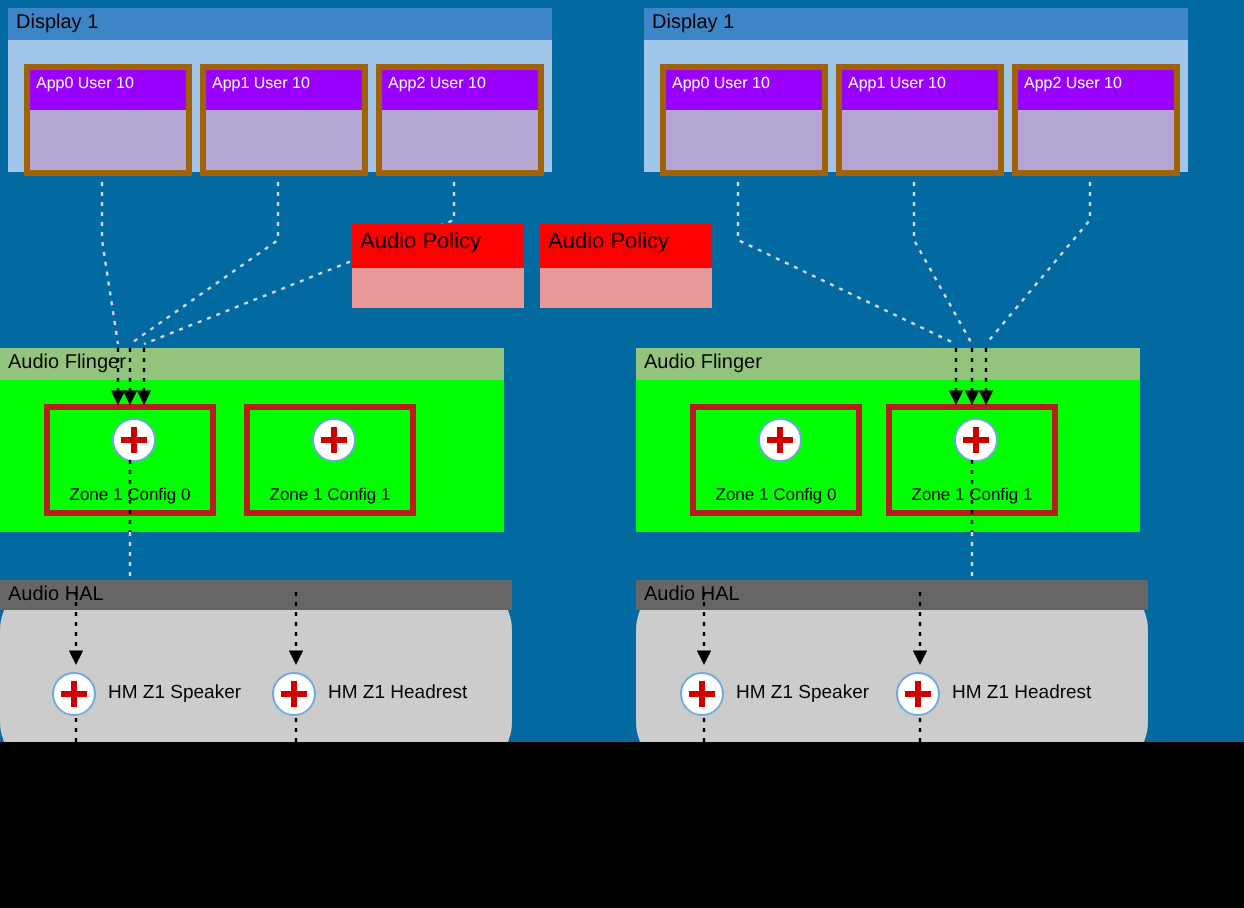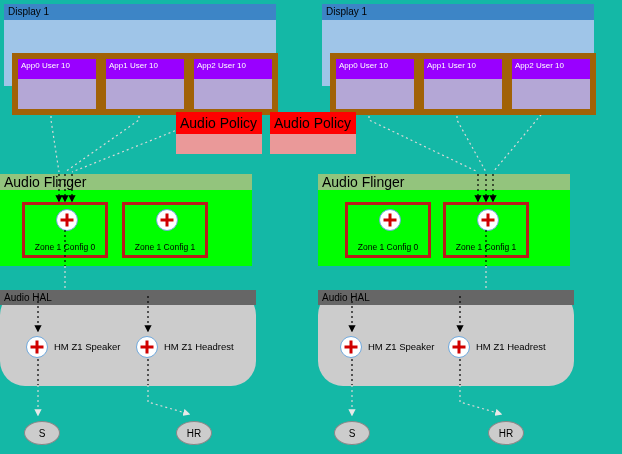--- a/index.html
+++ b/index.html
@@ -1,41 +1,41 @@
 <!DOCTYPE html>
 <html><head>
 <meta charset="utf-8">
 <style>
   html, body { margin:0; padding:0; background:#000; }
   #canvas {
-    position:relative; width:622px; height:454px; background:#14b8a6;
+    position:relative; width:622px; height:371px; background:#0369a1;
     font-family:"Liberation Sans", sans-serif; overflow:hidden;
     color:#000;
   }
   #canvas svg { position:absolute; left:0; top:0; }
   #connector-bg { z-index:0; }
   #connector-fg { z-index:10; pointer-events:none; }
 
   .panel { position:absolute; z-index:2; }
 
   
   .display { background:#9fc5e8; }
   .display-header { height:16px; line-height:16px; padding-left:4px; background:#3d85c6; font-size:10px; }
-  .app { position:absolute; top:28px; width:78px; height:50px; border:6px solid #a16207;margin-top:21px; }
+  .app { position:absolute; top:28px; width:78px; height:50px; border:3px solid #a16207; }
   .app-header { height:20px; background:#9900ff; color:#fff; font-size:8px; padding:2px 3px 0 3px; box-sizing:border-box; }
   .app-body { height:30px; background:#b4a7d6; }
 
   
   .policy { width:86px; height:42px; }
-  .policy-header { height:22px; background:#ff0000; font-size:14px; padding:3px 0 0 4px; box-sizing:border-box; }
+  .policy-header { height:22px; background:#ff0000; font-size:11px; padding:3px 0 0 4px; box-sizing:border-box; }
   .policy-body { height:20px; background:#ea9999; }
 
   
   .flinger { width:252px; height:92px; background:#00ff00; }
-  .flinger-header { height:16px; line-height:16px; padding-left:4px; background:#93c47d; font-size:14px; }
+  .flinger-header { height:16px; line-height:16px; padding-left:4px; background:#93c47d; font-size:10px; }
   .zone { position:absolute; top:28px; width:86px; height:56px; border:3px solid #b91c1c; box-sizing:border-box; }
   .zone-label { position:absolute; bottom:3px; left:0; width:100%; text-align:center; font-size:8.5px; }
 
   
   .hal { width:256px; height:96px; background:#cccccc;border-radius:25px; }
   .hal-header { height:15px; line-height:15px; padding-left:4px; background:#666666; font-size:10px; }
   .hal-label { position:absolute; font-size:9.5px; }
 
   
   .track-circle { position:absolute; width:20px; height:20px; border-radius:50%;

